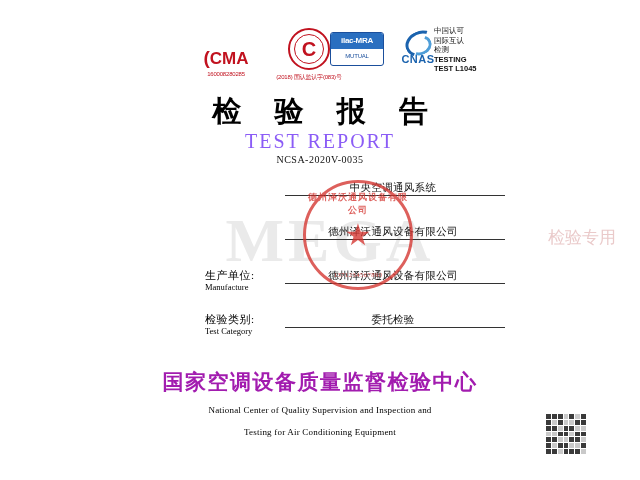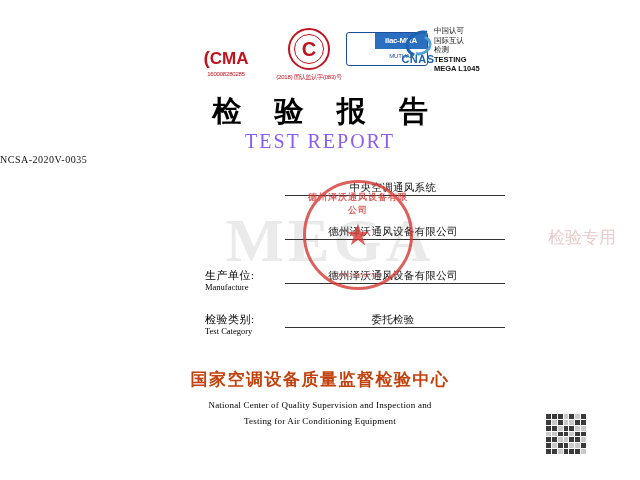--- a/index.html
+++ b/index.html
@@ -101,29 +101,28 @@
     font-family: "Liberation Sans", sans-serif;
     font-size: 6px;
     color: #c1121f;
     margin-top: 3px;
     letter-spacing: -0.2px;
   }
 
   
   .ilac {
     position: absolute;
-    left: 346px;
+    left: 330px;
     top: 18px;
     width: 52px;
     height: 32px;
     border: 1px solid #1b4f9c;
     border-radius: 3px;
     background: #ffffff;
     overflow: hidden;
-    padding-left: 28px;
   }
   .ilac-top {
     height: 16px;
     background: #2a6fc0;
     color: #ffffff;
     font-family: "Liberation Sans", sans-serif;
     font-size: 8px;
     font-weight: bold;
     line-height: 16px;
     text-align: center;
@@ -219,20 +218,21 @@
     font-family: "Liberation Serif", serif;
     font-size: 20px;
     letter-spacing: 2px;
     color: #8b5cf6;
   }
   .report-no {
     position: absolute;
     top: 154px;
     left: 0;
     width: 640px;
+    text-align: center;
     font-family: "Liberation Serif", serif;
     font-size: 10px;
     letter-spacing: 0.5px;
     color: #111111;
   }
 
   
   .fields {
     position: absolute;
     left: 205px;
@@ -284,34 +284,34 @@
   
   .org {
     position: absolute;
     left: 0;
     top: 368px;
     width: 640px;
     text-align: center;
   }
   .org-cn {
     font-family: "Liberation Serif", serif;
-    font-size: 17px;
+    font-size: 21px;
     font-weight: bold;
     letter-spacing: 1.5px;
-    color: #c2410c;
+    color: #a21caf;
   }
   .org-en1 {
     margin-top: 9px;
     font-family: "Liberation Serif", serif;
     font-size: 9px;
     color: #000000;
     letter-spacing: 0.2px;
   }
   .org-en2 {
-    margin-top: 6px;
+    margin-top: 12px;
     font-family: "Liberation Serif", serif;
     font-size: 9px;
     color: #000000;
     letter-spacing: 0.2px;
   }
 
   
   .seal {
     position: absolute;
     left: 303px;
@@ -436,21 +436,21 @@
         <span class="arc arc2"></span>
       </div>
       <div class="cnas-text">CNAS</div>
     </div>
 
     <div class="cnas-cn">
       <div>中国认可</div>
       <div>国际互认</div>
       <div>检测</div>
       <div class="bold">TESTING</div>
-      <div class="bold">MEGA L1045</div>
+      <div class="bold">TEST L1045</div>
     </div>
   </div>
 
   <div class="watermark">MEGA</div>
   <div class="watermark-side">检验专用</div>
 
   <div class="title-cn">检 验 报 告</div>
   <div class="title-en">TEST REPORT</div>
   <div class="report-no">NCSA-2020V-0035</div>
 

